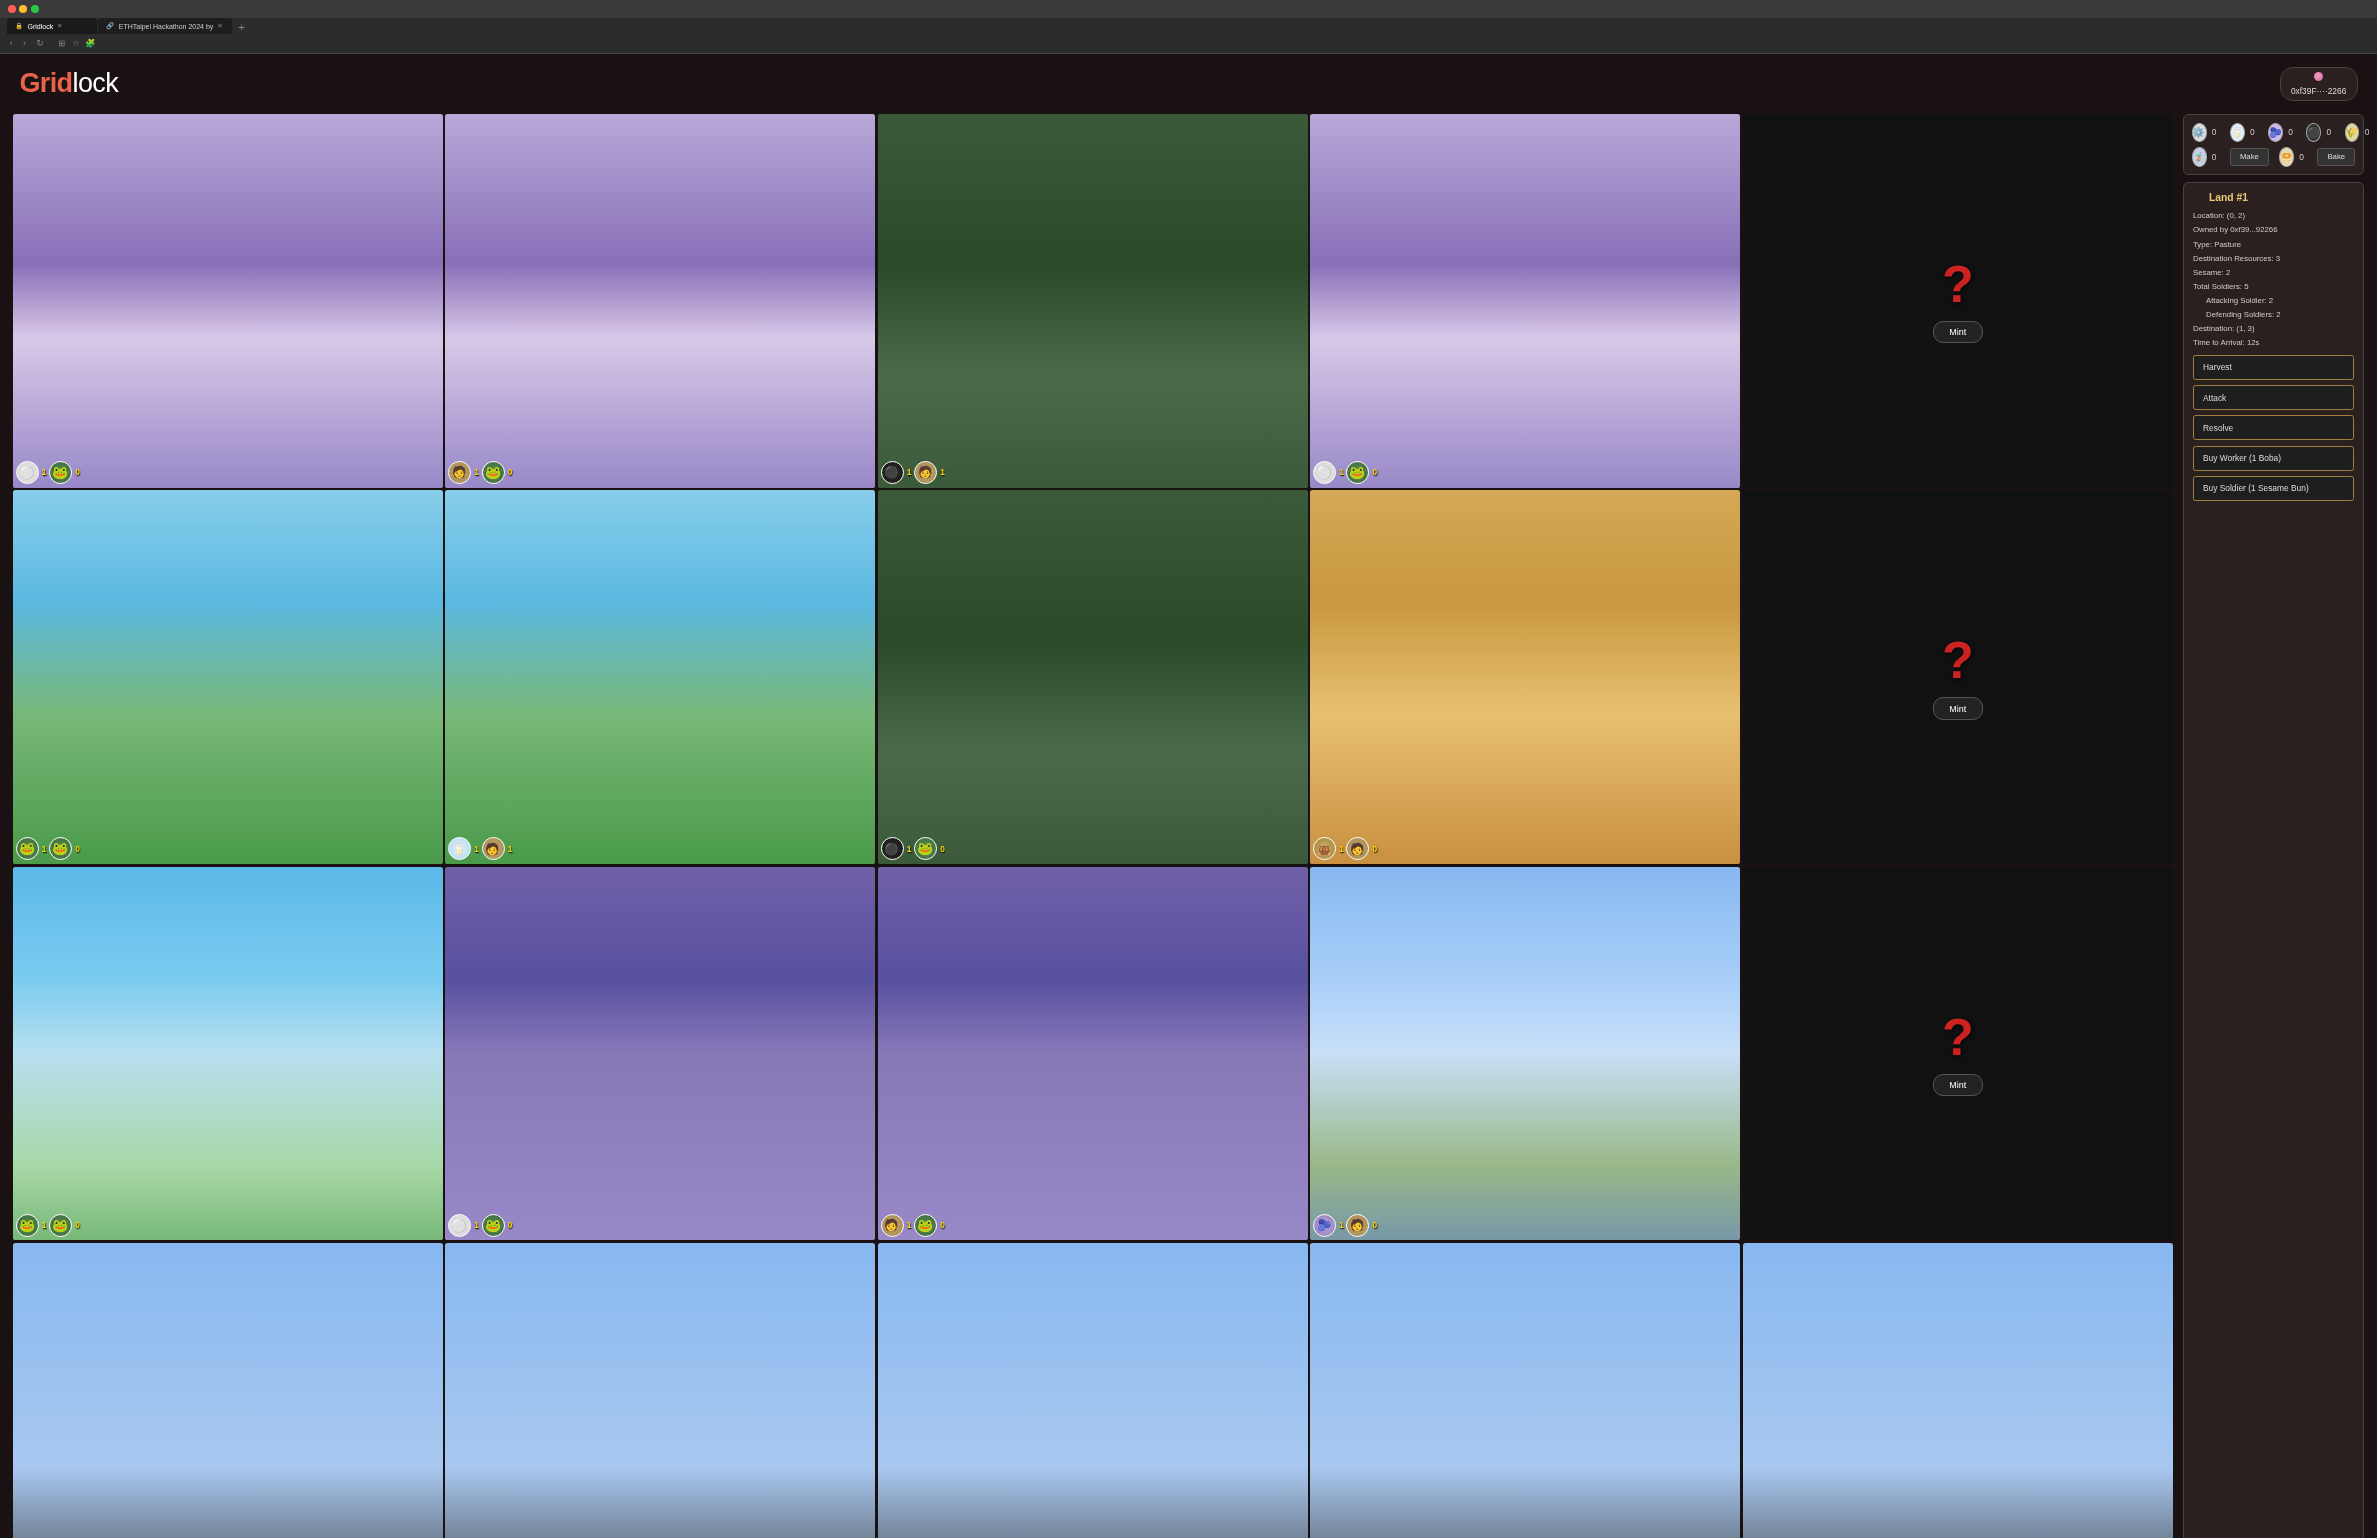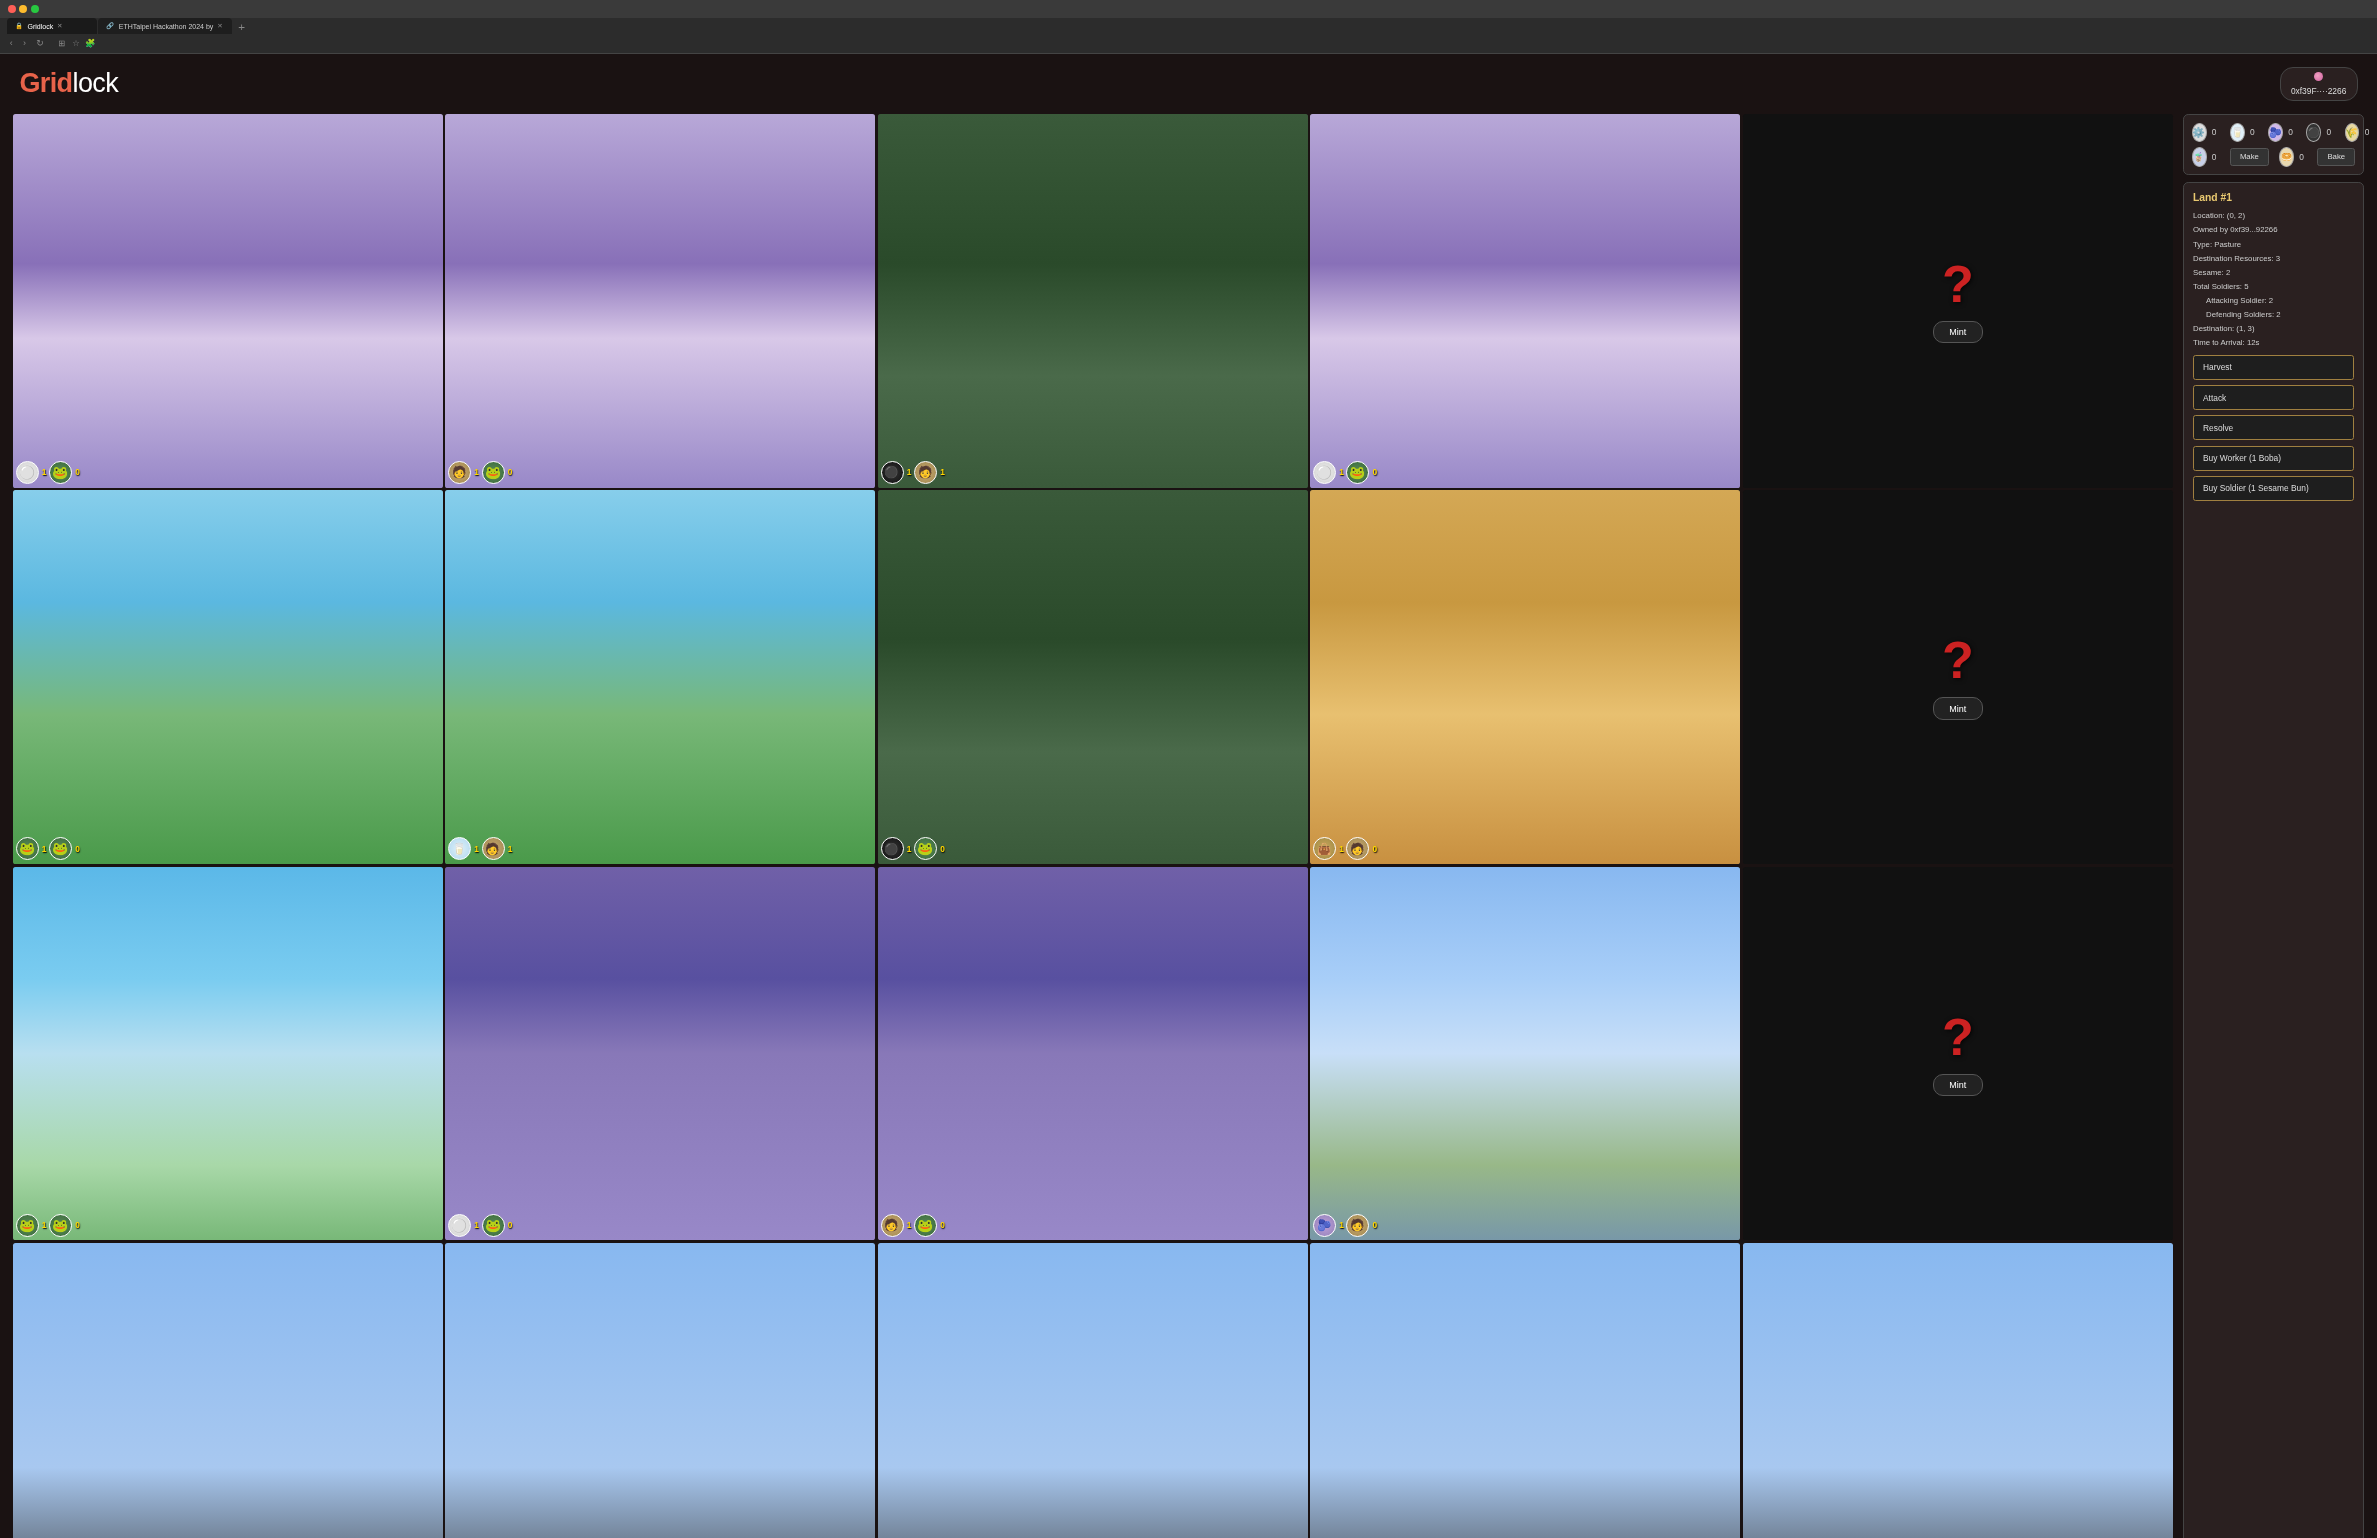--- a/index.html
+++ b/index.html
@@ -347,20 +347,21 @@
       border-radius: 5.2px;
       padding: 9px;
       flex: 1;
     }
 
     .land-title {
       color: #e8c870;
       font-size: 10.3px;
       font-weight: 600;
       margin-bottom: 6.5px;
+      margin-left: 16px;
     }
 
     .land-info {
       font-size: 7.8px;
       color: #ccc;
       line-height: 1.8;
     }
 
     .land-info .indent {
       padding-left: 13px;

